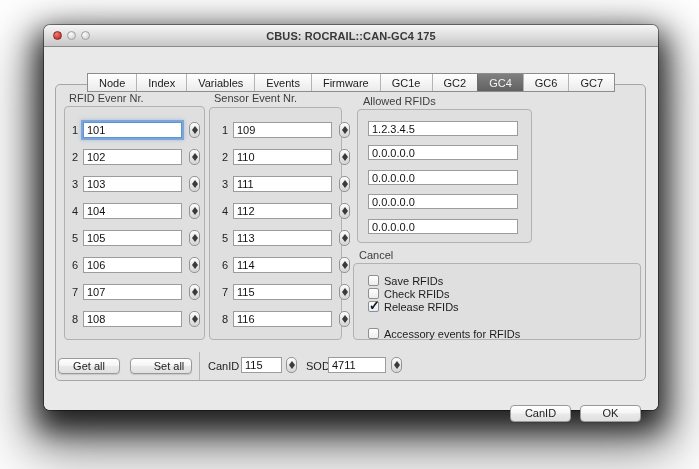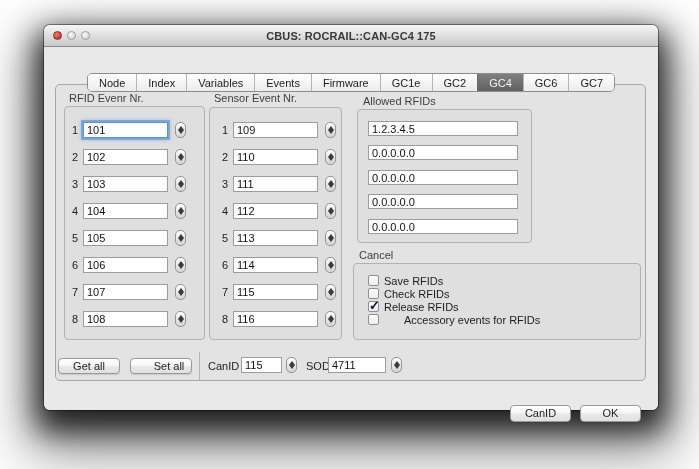--- a/index.html
+++ b/index.html
@@ -27,21 +27,21 @@
   .light.gray1, .light.gray2 { background:radial-gradient(circle at 35% 30%, #fbfbfb, #d6d6d6 75%);
                  border:1px solid #9f9f9f; }
 
   .content { position:absolute; left:0; top:23px; right:0; bottom:0;
              background:#e9e9e9; border-radius:0 0 6px 6px; }
 
   
   .page { position:absolute; left:11px; top:36px; width:591px; height:297px;
           border:1px solid #a6a6a6; border-radius:5px; background:#e3e3e3; }
   .tabbar { position:absolute; top:25px; left:50%; transform:translateX(-50%);
-            display:flex; height:19px; border:1px solid #8d8d8d; border-radius:5px;
+            display:flex; height:19px; border:1px solid #8d8d8d; border-radius:0;
             overflow:hidden; background:#fff; z-index:3; }
   .tab { font-size:11px; line-height:18px; padding:0 11px; white-space:nowrap;
          background:linear-gradient(#ffffff, #ebebeb); border-left:1px solid #b4b4b4;
          color:#1c1c1c; }
   .tab:first-child { border-left:none; }
   .tab[data-selected="true"] { background:linear-gradient(#808080, #616161);
          color:#f5f5f5; border-left-color:#6d6d6d; }
 
   
   .gbox { position:absolute; border:1px solid #b2b2b2; border-radius:4px; background:#dfdfdf; }
@@ -51,21 +51,21 @@
   .gbox-options{ left:309px; top:215px; width:288px; height:77px; }
   .glabel { position:absolute; font-size:11px; color:#3d3d3d; z-index:2; }
 
   
   .spin-row { position:absolute; height:16px; display:flex; align-items:center; z-index:2; }
   .g1row { left:22px; }
   .g2row { left:172px; }
   .row-num { width:12px; text-align:right; font-size:11px; color:#222; margin-right:5px; }
   .field { height:16px; border:1px solid #9c9c9c; background:#fff; font-size:11px;
            color:#111; padding:0 3px; font-family:"Liberation Sans", sans-serif; }
-  .spin-field { width:85px; }
+  .spin-field { width:99px; }
   .field.focus { border-color:#5f93cf;
                  box-shadow:0 0 0 2px rgba(115,160,215,0.85), 0 0 4px 2px rgba(115,160,215,0.55); }
   .stepper { position:relative; width:11px; height:16px; margin-left:7px;
              border:1px solid #949494; border-radius:5px;
              background:linear-gradient(#fdfdfd, #d3d3d3); flex:none; }
   .arr-up, .arr-dn { position:absolute; left:50%; transform:translateX(-50%);
              width:0; height:0; border-left:3px solid transparent; border-right:3px solid transparent; }
   .arr-up { top:3px;    border-bottom:4px solid #3a3a3a; }
   .arr-dn { bottom:3px; border-top:4px solid #3a3a3a; }
 
@@ -285,21 +285,21 @@
       <div class="cb-row" style="top:240px;">
         <span class="cb" data-checked="false"></span>
         <span class="cb-label">Check RFIDs</span>
       </div>
       <div class="cb-row" style="top:253px;">
         <span class="cb" data-checked="true">
             <span class="check"></span>
           </span>
         <span class="cb-label">Release RFIDs</span>
       </div>
-      <div class="cb-row" style="top:266px;gap:20px;">
+      <div class="cb-row" style="top:280px;">
         <span class="cb" data-checked="false"></span>
         <span class="cb-label">Accessory events for RFIDs</span>
       </div>
 
       <div class="btn btn-getall">Get all</div>
       <div class="btn btn-setall">Set all</div>
       <div class="vsep"></div>
       <div class="ctl-label canid-label">CanID</div>
       <input class="field canid-field" value="115" style="">
       <div class="stepper abs canid-step">

